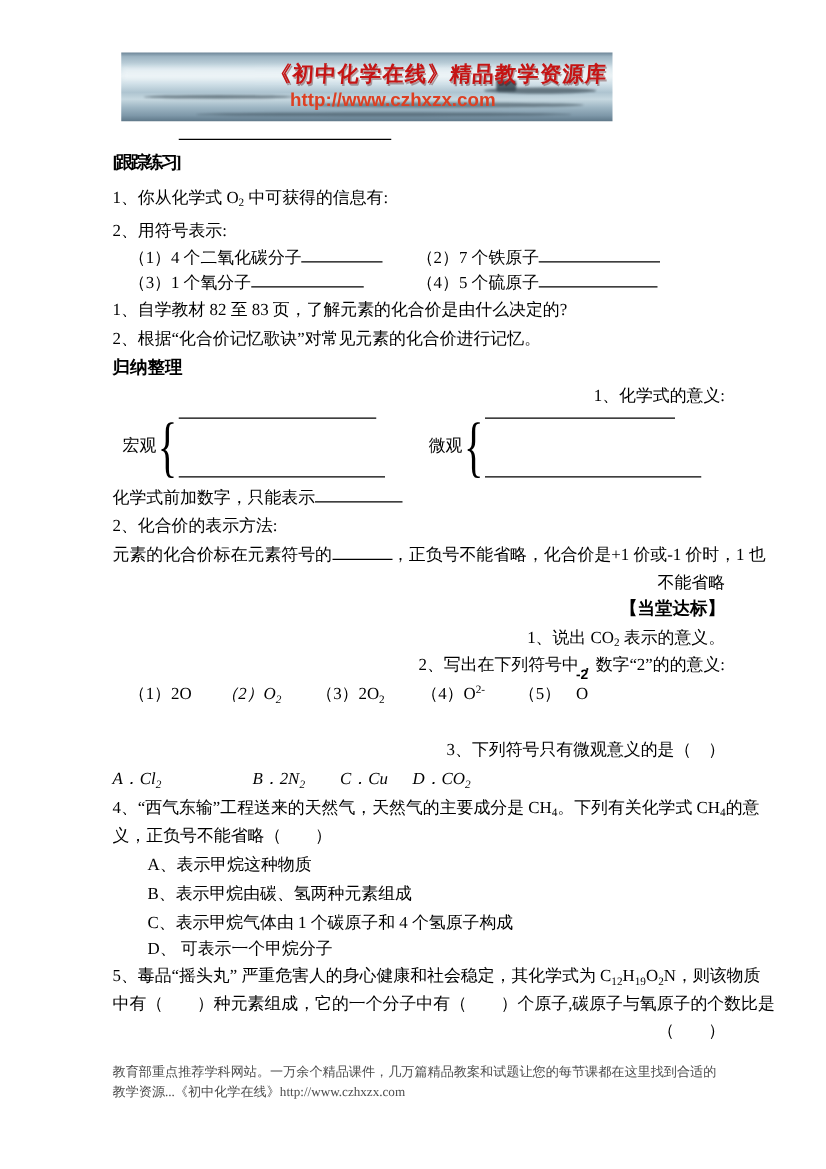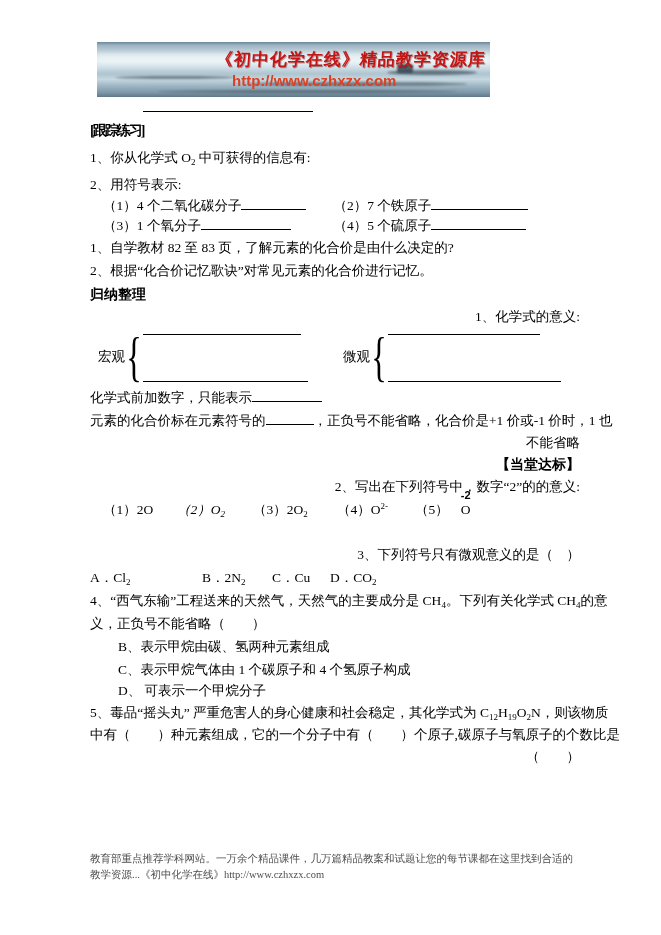--- a/index.html
+++ b/index.html
@@ -59,21 +59,21 @@
   .dline{border-top:1px solid #000;height:0;}
   .dw158{width:158px;} .dw165{width:165px;} .dw152{width:152px;} .dw173{width:173px;}
   .dgap{width:35px;}
   
   .sym-row{height:24px;line-height:24px;padding-left:13px;position:relative;}
   .sym{display:inline-block;}
   .sw74{width:74px;} .sw76{width:76px;font-style:italic;} .sw84{width:84px;} .sw78{width:78px;}
   .ovl{position:relative;display:inline-block;margin-left:12px;}
   .ovl-top{position:absolute;top:-15px;left:0;font-weight:bold;font-size:11px;
            font-family:"Liberation Sans", sans-serif;}
-  .opt{display:inline-block;}
+  .opt{display:inline-block;font-style:italic;}
   .ow64{width:64px;} .ow70{width:70px;margin-left:48px;} .ow58{width:58px;}
   .spacer22{height:22px;}
   
   .footer{
     position:absolute;left:90px;top:851px;width:490px;color:#4d4d4d;
     font-size:10.5px;line-height:16px;white-space:nowrap;
   }
 </style>
 </head>
 <body>
@@ -126,39 +126,42 @@
       <span class="dlabel">微观</span>
       <span class="brace">{</span>
       <span class="dlines">
         <span class="dline dw152"></span>
         <span class="dline dw173"></span>
       </span>
     </div>
   </div>
 
   <p><span>化学式前加数字，只能表示</span><span class="blank w70"></span></p>
+  <p>2、化合价的表示方法:</p>
   <p><span>元素的化合价标在元素符号的</span><span class="blank w48"></span><span>，正负号不能省略，化合价是+1 价或-1 价时，1 也</span></p>
   <p class="h22">不能省略</p>
 
   <p class="h h22">【当堂达标】</p>
+  <p class="h22">1、说出 CO<sub>2</sub> 表示的意义。</p>
   <p class="h22">2、写出在下列符号中，数字“2”的的意义:</p>
 
   <div class="sym-row">
     <span class="sym sw74">（1）2O</span><span class="sym sw76">（2）O<sub>2</sub></span><span class="sym sw84">（3）2O<sub>2</sub></span><span class="sym sw78">（4）O<sup>2-</sup></span><span class="sym"><span>（5）</span><span class="ovl"><span class="ovl-top">-2</span><span>O</span></span></span>
   </div>
 
   <div class="spacer22"></div>
 
   <p class="h22">3、下列符号只有微观意义的是（　）</p>
   <p>
     <span class="opt ow64">A．Cl<sub>2</sub></span><span class="opt ow70">B．2N<sub>2</sub></span><span class="opt ow58">C．Cu</span><span class="opt">D．CO<sub>2</sub></span>
   </p>
 
   <p>4、“西气东输”工程送来的天然气，天然气的主要成分是 CH<sub>4</sub>。下列有关化学式 CH<sub>4</sub>的意</p>
   <p>义，正负号不能省略（　　）</p>
+  <p class="ind28">A、表示甲烷这种物质</p>
   <p class="ind28">B、表示甲烷由碳、氢两种元素组成</p>
   <p class="ind28">C、表示甲烷气体由 1 个碳原子和 4 个氢原子构成</p>
   <p class="ind28 h20">D、 可表示一个甲烷分子</p>
 
   <p>5、毒品“摇头丸” 严重危害人的身心健康和社会稳定，其化学式为 C<sub>12</sub>H<sub>19</sub>O<sub>2</sub>N，则该物质</p>
   <p class="h22">中有（　　）种元素组成，它的一个分子中有（　　）个原子,碳原子与氧原子的个数比是</p>
   <p class="h22">（　　）</p>
 
 </div>
 

